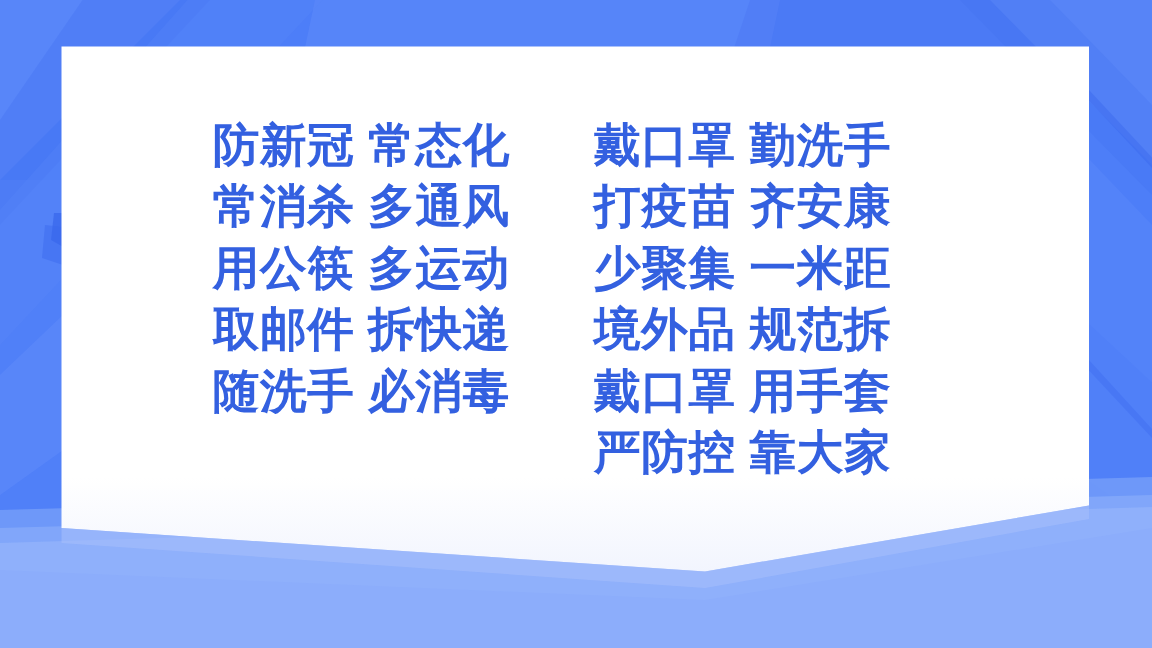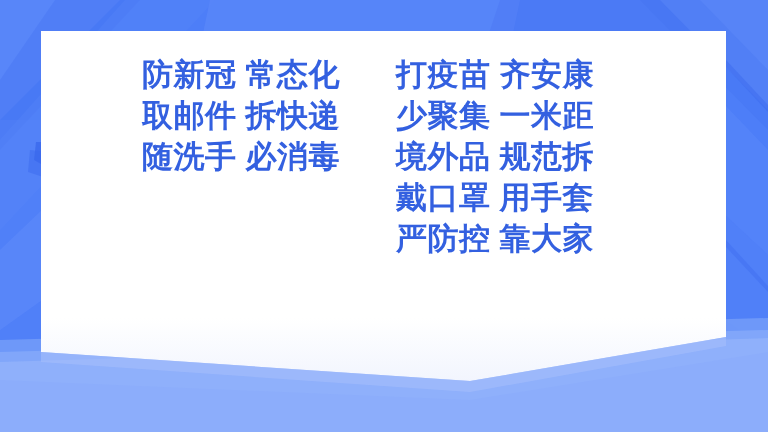--- a/index.html
+++ b/index.html
@@ -40,21 +40,21 @@
   .content {
     position: absolute;
     left: 0;
     top: 0;
     width: 736px;
     height: 432px;
     display: flex;
     align-items: flex-start;
     justify-content: center;
     gap: 56px;
-    padding-top: 54px;
+    padding-top: 76px;
     box-sizing: border-box;
     pointer-events: none;
   }
   .column {
     display: flex;
     flex-direction: column;
     gap: 0px;
     pointer-events: auto;
   }
   .slogan-line {
@@ -117,25 +117,28 @@
       </defs>
       <polygon points="41,31 726,31 726,337 470,381 41,352" fill="url(#cardShade)"></polygon>
       <polygon points="41,352 470,381 726,337 726,346 470,392 41,362" fill="#a7c0fc" opacity="0.55"></polygon>
     </svg>
   </div>
 
   <div class="content">
 
     <div class="column col-left">
       <div class="slogan-line">防新冠 常态化</div>
+      <div class="slogan-line">常消杀 多通风</div>
+      <div class="slogan-line">用公筷 多运动</div>
       <div class="slogan-line">取邮件 拆快递</div>
       <div class="slogan-line">随洗手 必消毒</div>
     </div>
 
     <div class="column col-right">
+      <div class="slogan-line">戴口罩 勤洗手</div>
       <div class="slogan-line">打疫苗 齐安康</div>
       <div class="slogan-line">少聚集 一米距</div>
       <div class="slogan-line">境外品 规范拆</div>
       <div class="slogan-line">戴口罩 用手套</div>
       <div class="slogan-line">严防控 靠大家</div>
     </div>
 
   </div>
 
 </div>

